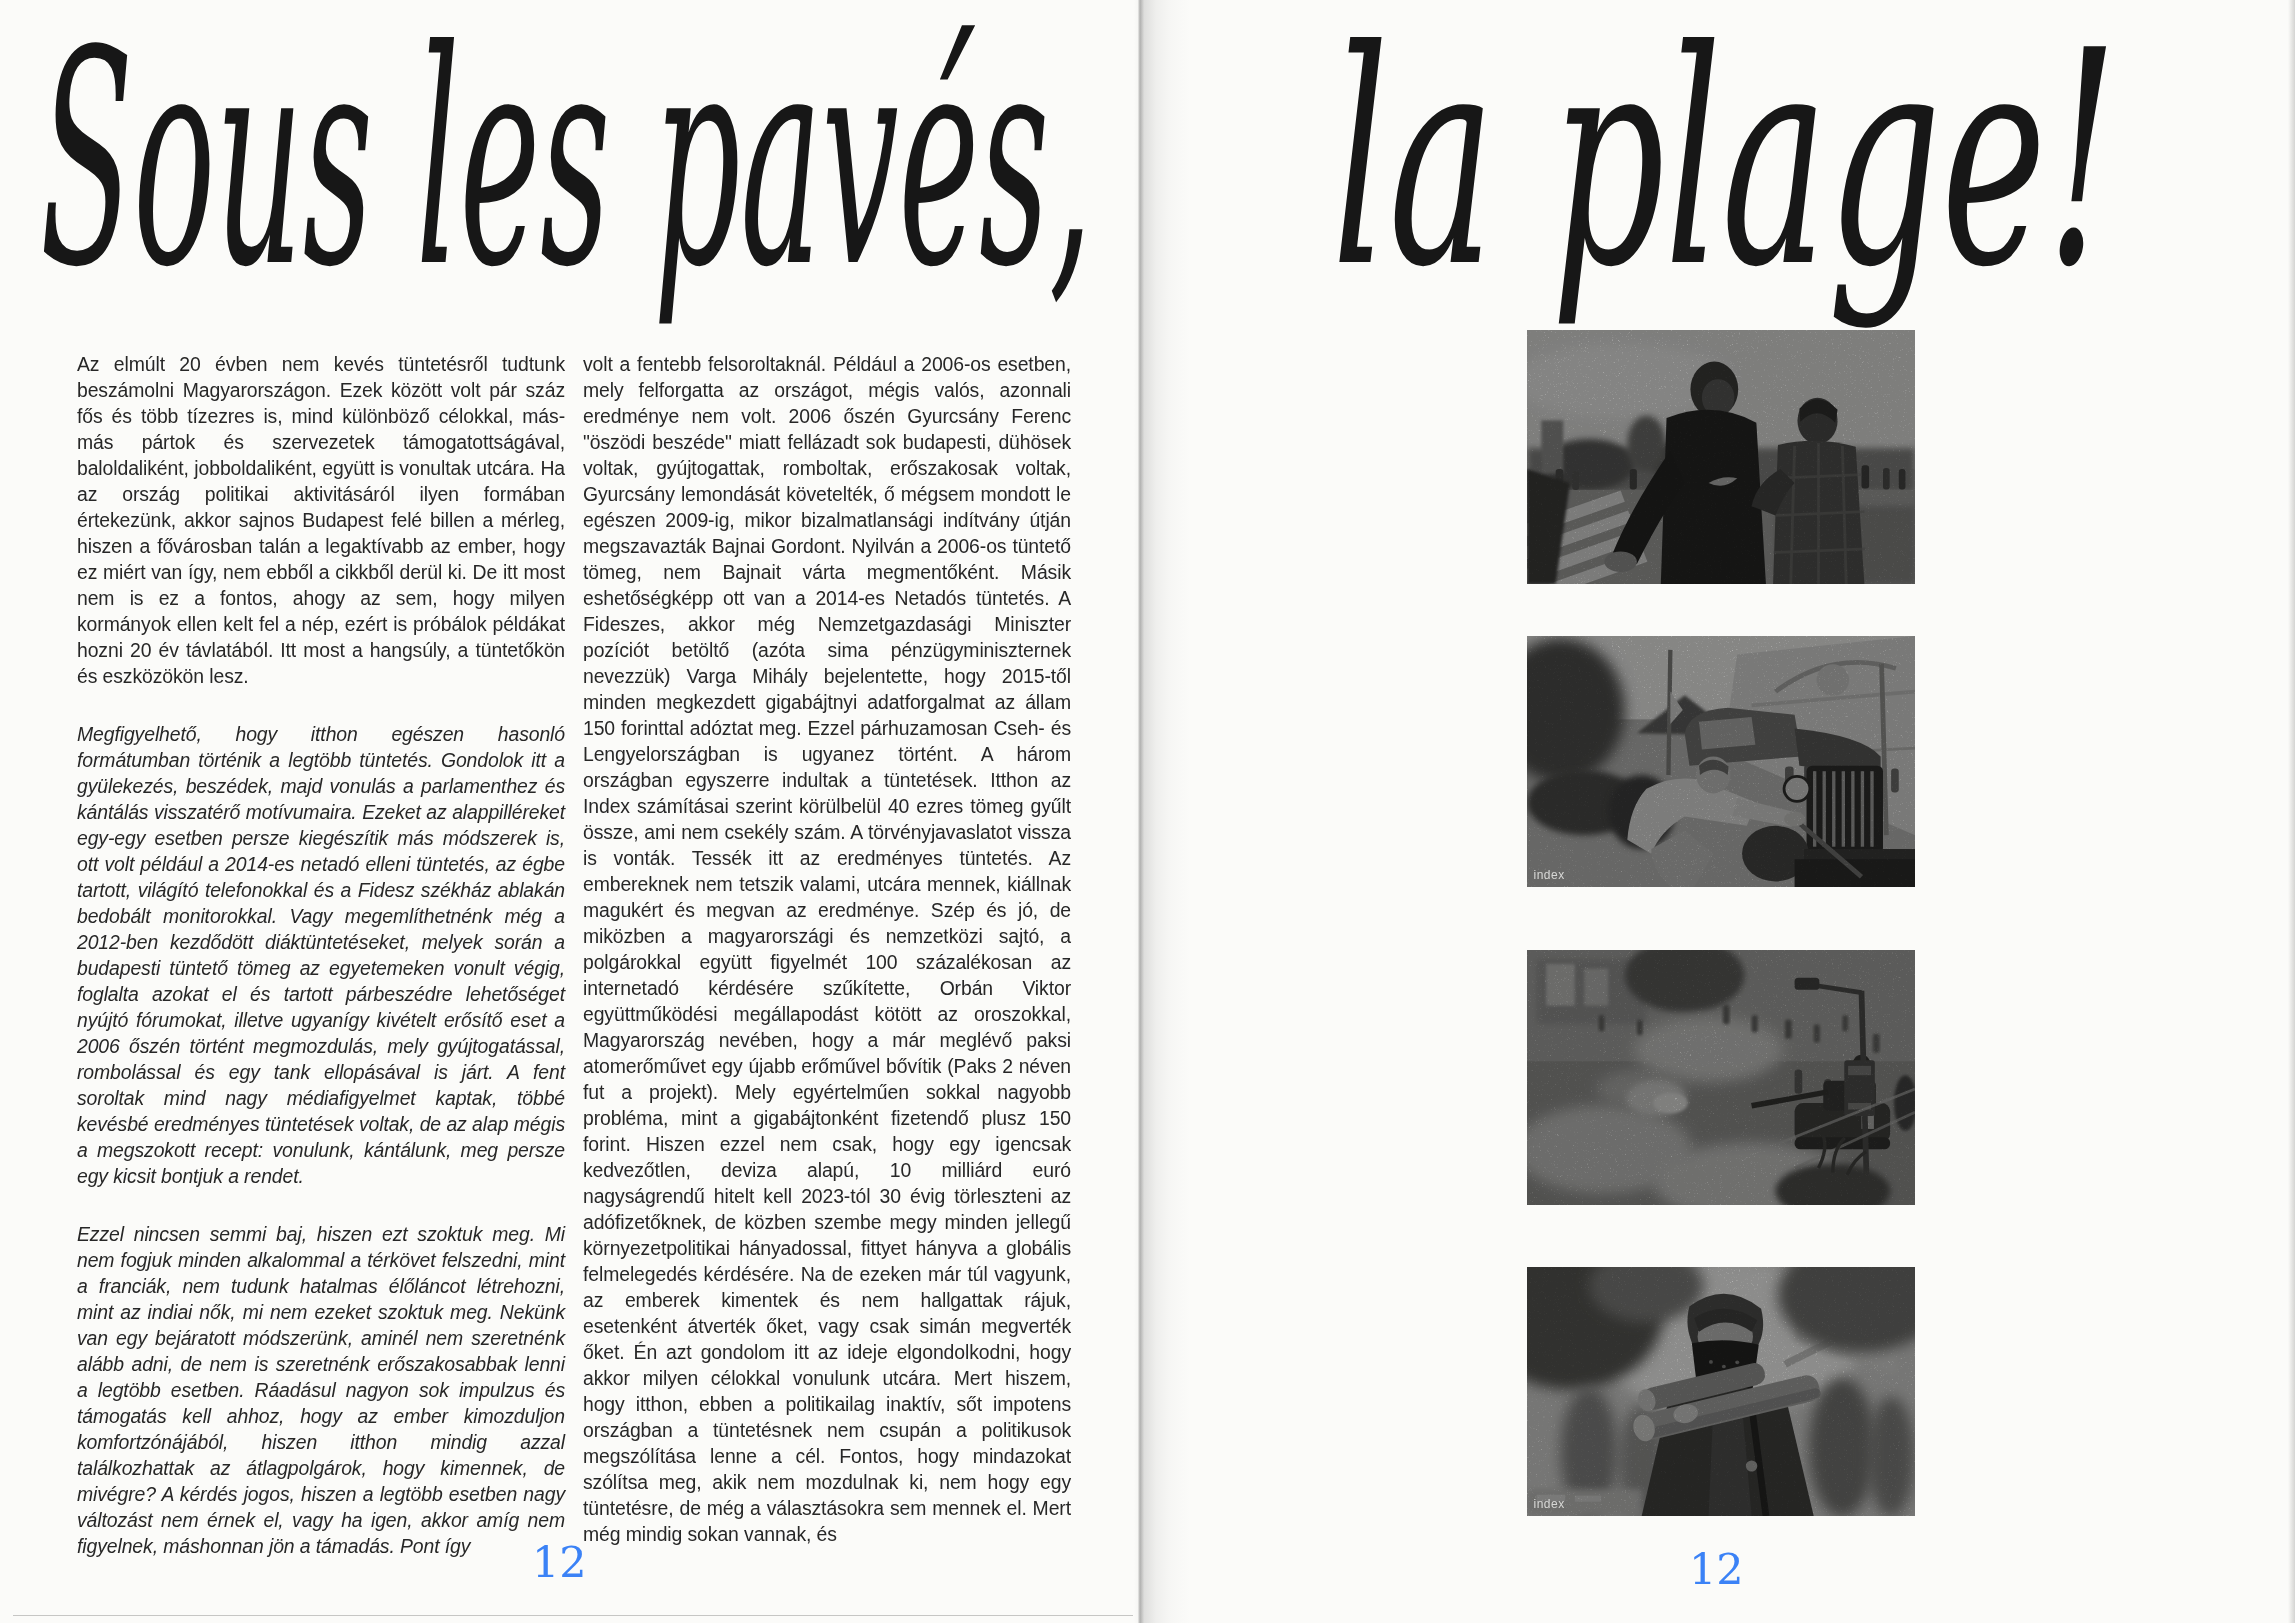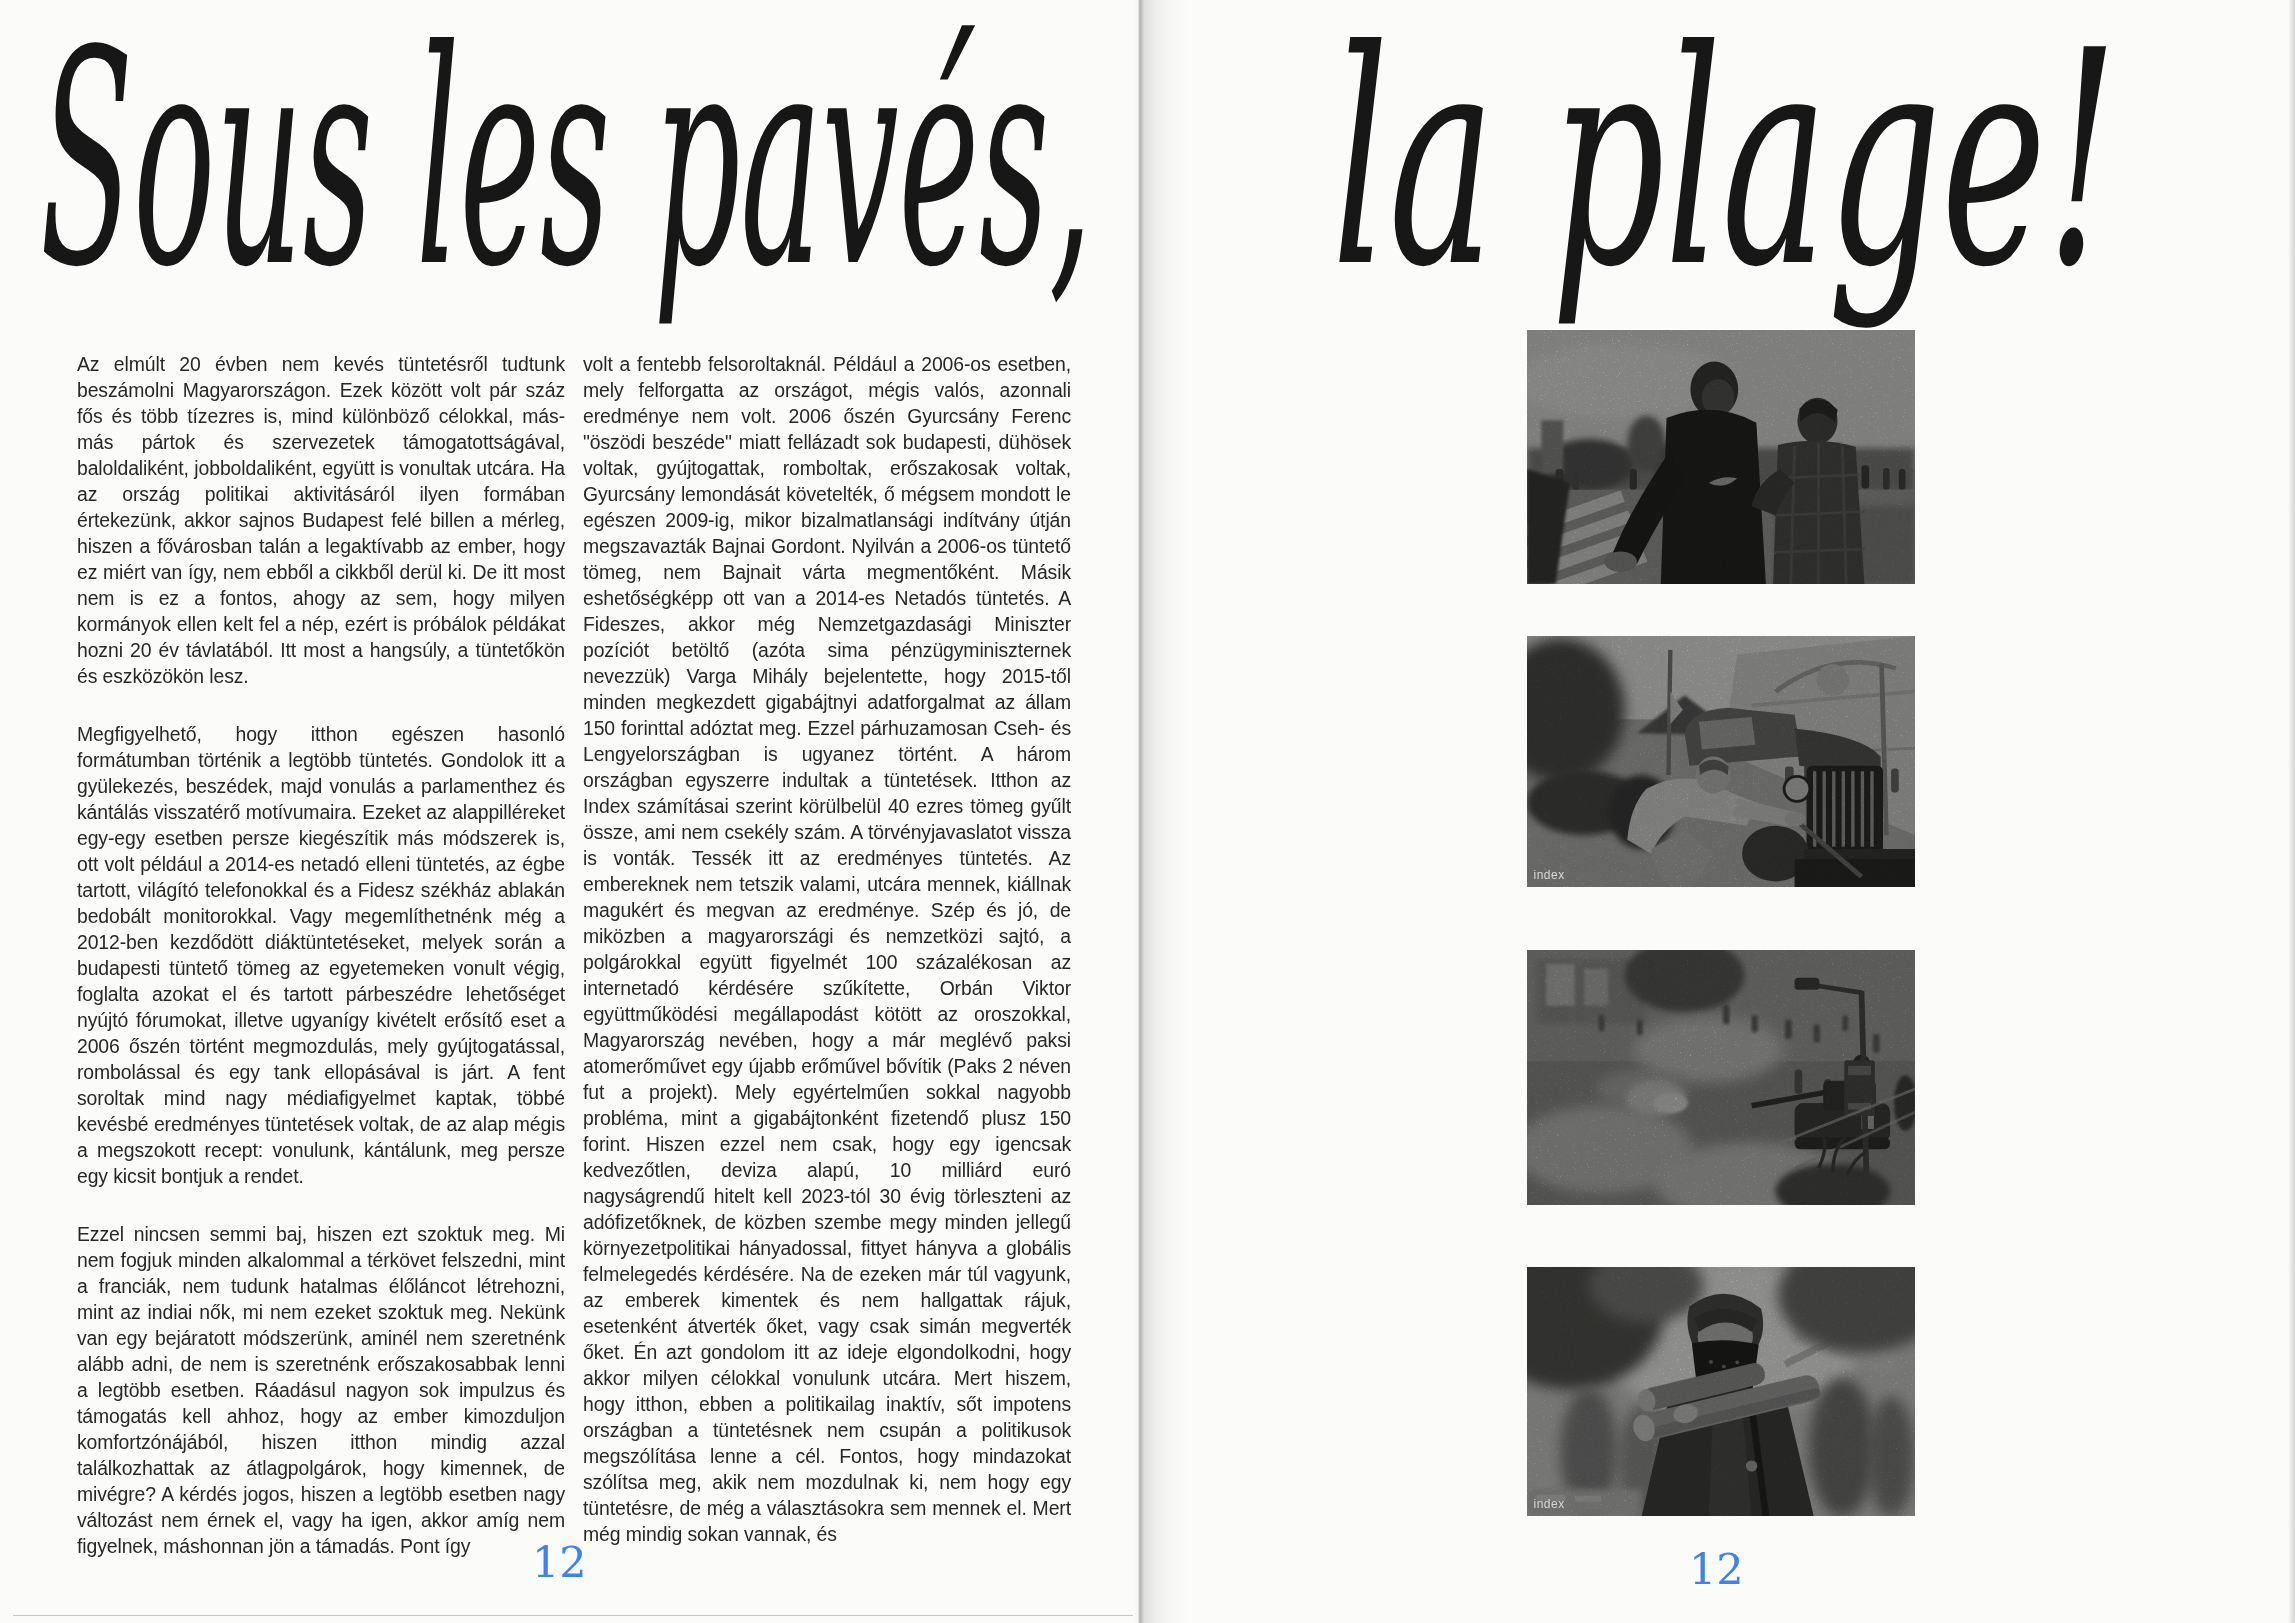--- a/index.html
+++ b/index.html
@@ -11,21 +11,21 @@
   .headline{position:absolute;margin:0;font-family:"DejaVu Serif",serif;font-style:italic;
             font-weight:400;color:#171717;font-size:296px;line-height:1;white-space:nowrap;
             transform-origin:0 0;}
   .headline-left{left:40px;top:12px;transform:scaleX(0.46);}
   .headline-right{left:1332px;top:12px;transform:scaleX(0.60);}
 
   
   .col{position:absolute;top:339px;width:512px;font-size:19.4px;line-height:26px;
        text-align:justify;letter-spacing:-0.1px;color:#272727;}
   .col p{margin:12px;}
-  .col p + p{margin-top:32px;}
+  .col p + p{margin-top:32px;font-style:italic;}
   .col-1{left:65px;}
   .col-2{left:571px;}
 
   
   .page-number{position:absolute;font-family:"DejaVu Serif",serif;font-size:43px;color:#3b82f6;}
   .pn-left{left:532px;top:1537px;}
   .pn-right{left:1689px;top:1544px;}
 
   
   .photo{position:absolute;left:1527px;width:388px;margin:0;overflow:hidden;background:#9a9a98;}

